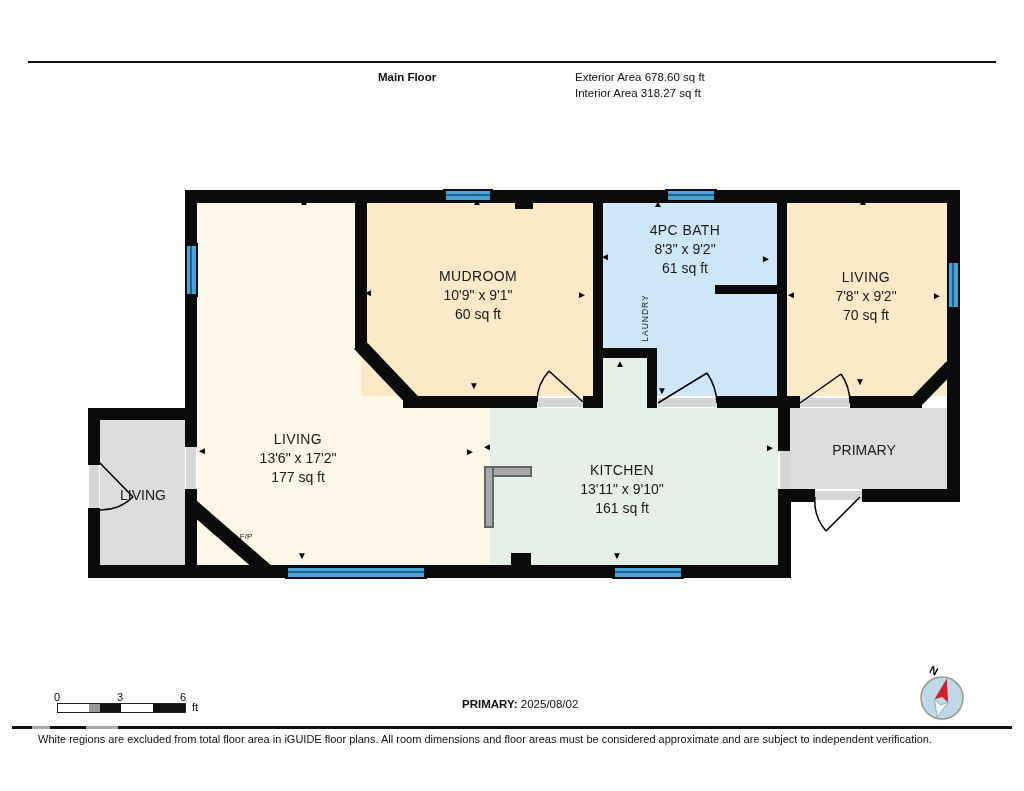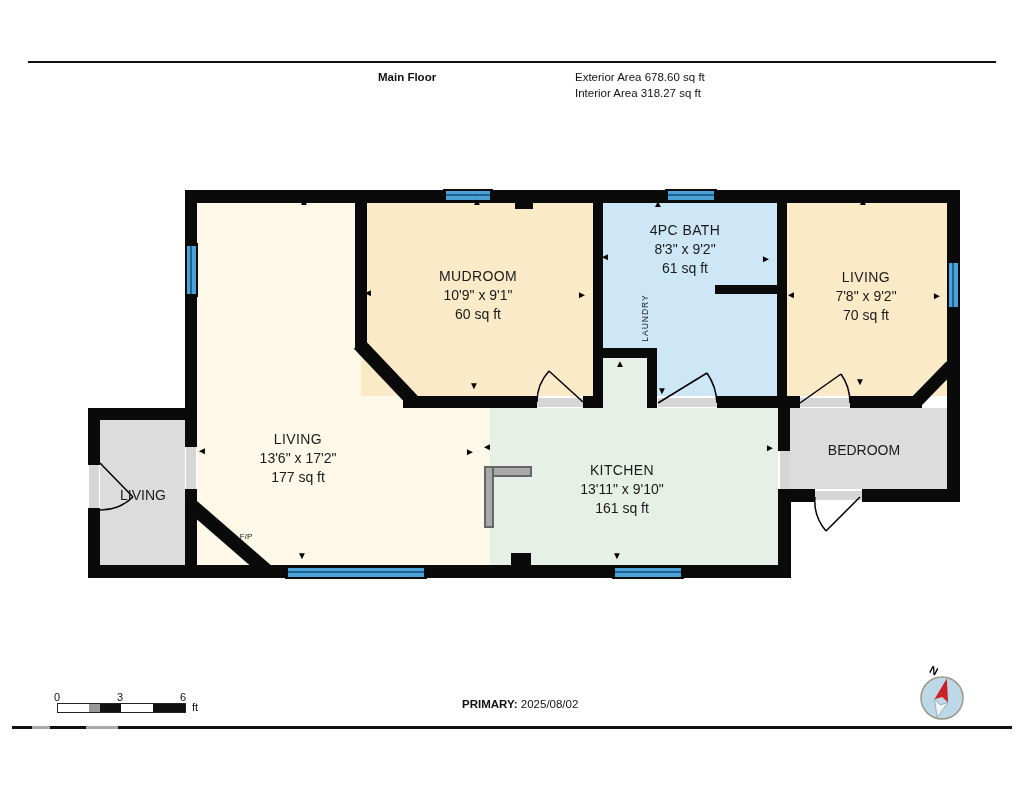--- a/index.html
+++ b/index.html
@@ -158,21 +158,21 @@
     <div class="rlabel" style="left:866px;top:296px;">
       <div class="rname">LIVING</div>
       <div>7'8" x 9'2"</div>
       <div>70 sq ft</div>
     </div>
     <div class="rlabel" style="left:622px;top:489px;">
       <div class="rname">KITCHEN</div>
       <div>13'11" x 9'10"</div>
       <div>161 sq ft</div>
     </div>
-    <div class="rlabel" style="left:864px;top:450px;">BEDROOM</div>
+    <div class="rlabel" style="left:864px;top:450px;">PRIMARY</div>
     <div class="rlabel" style="left:143px;top:495px;">LIVING</div>
     <div class="rlabel" style="left:246px;top:537px;font-size:8px;">F/P</div>
   </div>
 
   <div id="scalebar">
     <span class="tick" style="left:-3px;">0</span>
     <span class="tick" style="left:60px;">3</span>
     <span class="tick" style="left:123px;">6</span>
     <div id="sbar">
       <div style="width:31px;background:#fff;"></div>
@@ -194,14 +194,15 @@
     <circle cx="29" cy="40" r="21" fill="#bdd8e7" stroke="#9a9a85" stroke-width="1.5"></circle>
     <g transform="rotate(14 29 40)">
       <polygon points="29,20 22,43 29,39 36,43" fill="var(--needle)"></polygon>
       <polygon points="29,60 22,43 29,47 36,43" fill="#eef4f8" stroke="#8a9aa5" stroke-width="0.7"></polygon>
     </g>
   </svg>
 
   <div class="hline" style="left:12px;top:726px;width:1000px;height:3px;"></div>
   <div class="hline" style="left:32px;top:726px;width:18px;height:3px;background:#aaa;"></div>
   <div class="hline" style="left:86px;top:726px;width:32px;height:3px;background:#aaa;"></div>
+  <div id="footer-text">White regions are excluded from total floor area in iGUIDE floor plans. All room dimensions and floor areas must be considered approximate and are subject to independent verification.</div>
 
 </div>
 
 </body></html>

